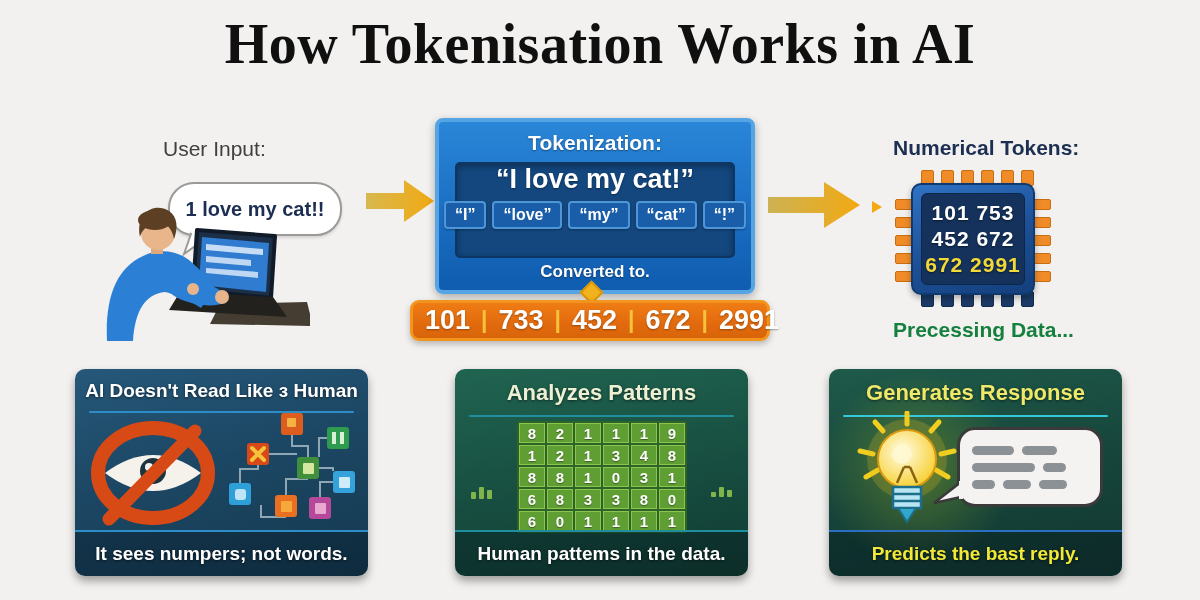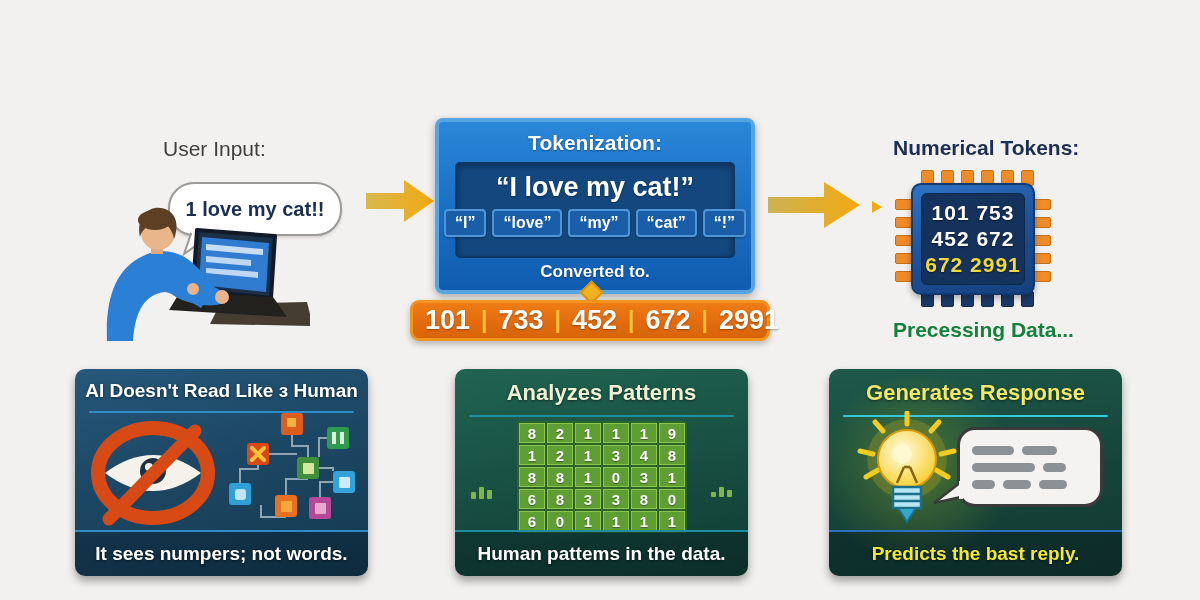--- a/index.html
+++ b/index.html
@@ -21,21 +21,21 @@
   .mini-arrow{position:absolute;left:872px;top:201px;width:0;height:0;
     border-top:6px solid transparent;border-bottom:6px solid transparent;border-left:10px solid #f2a912;}
   
   .token-box{position:absolute;left:435px;top:118px;width:320px;height:176px;border-radius:8px;
     background:linear-gradient(180deg,#2a86d8 0%,#1a6ec2 55%,#0f5cb0 100%);
     border:4px solid #55a4e4;box-shadow:0 3px 8px rgba(0,0,0,.3);box-sizing:border-box;}
   .token-box-label{position:absolute;top:9px;left:0;right:0;text-align:center;color:#fff;
     font-size:21px;font-weight:700;text-shadow:0 1px 2px rgba(0,0,0,.4);}
   .inner-panel{position:absolute;left:16px;right:16px;top:40px;height:96px;background:#13477e;
     border:2px solid #0d3663;border-radius:5px;box-shadow:inset 0 2px 6px rgba(0,0,0,.35);box-sizing:border-box;}
-  .sentence{margin-top:8px;text-align:center;color:#fff;font-size:27px;font-weight:700;
+  .sentence{margin-top:0;text-align:center;color:#fff;font-size:27px;font-weight:700;
     text-shadow:0 1px 2px rgba(0,0,0,.4);}
   .tokens-row{display:flex;justify-content:center;gap:6px;margin-top:6px;}
   .token-chip{background:#1a5ea9;border:2px solid #4e96d8;border-radius:4px;color:#fff;
     font-size:16px;font-weight:700;padding:3px 9px;box-shadow:0 1px 2px rgba(0,0,0,.3);}
   .converted-label{position:absolute;bottom:8px;left:0;right:0;text-align:center;color:#fff;
     font-size:17px;font-weight:700;text-shadow:0 1px 2px rgba(0,0,0,.4);}
   .diamond{position:absolute;left:583px;top:284px;width:17px;height:17px;background:#f2b21e;
     border:2px solid #d89608;transform:rotate(45deg);box-sizing:border-box;}
   
   .ids-bar{position:absolute;left:410px;top:300px;width:360px;height:41px;border-radius:9px;
@@ -109,20 +109,21 @@
     display:flex;flex-direction:column;justify-content:center;gap:8px;padding:10px 12px;}
   .bar-row{display:flex;gap:8px;}
   .gray-bar{height:9px;background:#8c9196;border-radius:5px;}
   .resp-tail{position:absolute;left:104px;top:112px;}
 </style>
 </head>
 <body>
 
 <div class="canvas">
 
+  <div class="page-title">How Tokenisation Works in AI</div>
 
   <div class="ui-label">User Input:</div>
   <div class="speech-bubble">
     <span>1 love my cat!!</span>
   </div>
   <svg class="bubble-tail" width="38" height="26" viewBox="0 0 38 26">
     <polygon points="2,24 10,1 34,1" fill="#ffffff" stroke="#9a9a98" stroke-width="2"></polygon>
     <rect x="9" y="0" width="26" height="3" fill="#ffffff"></rect>
   </svg>
   <svg class="person-svg" width="205" height="145" viewBox="0 0 205 145">

